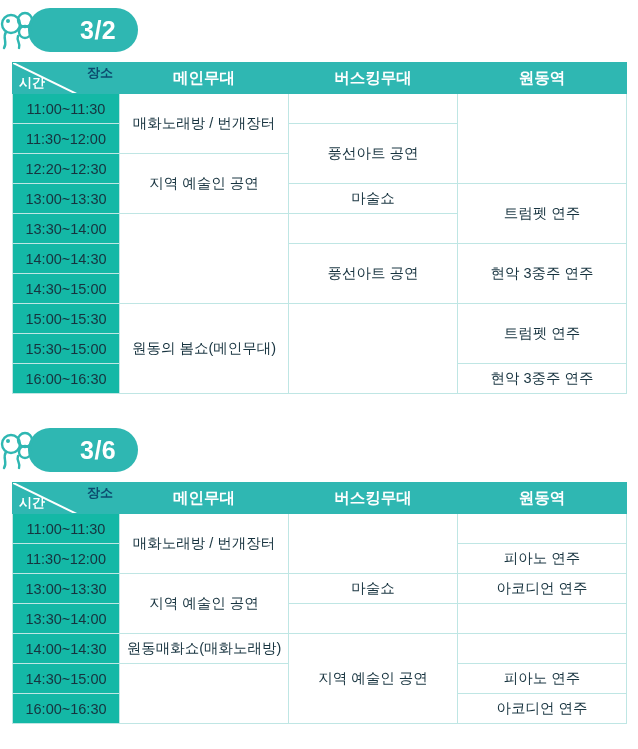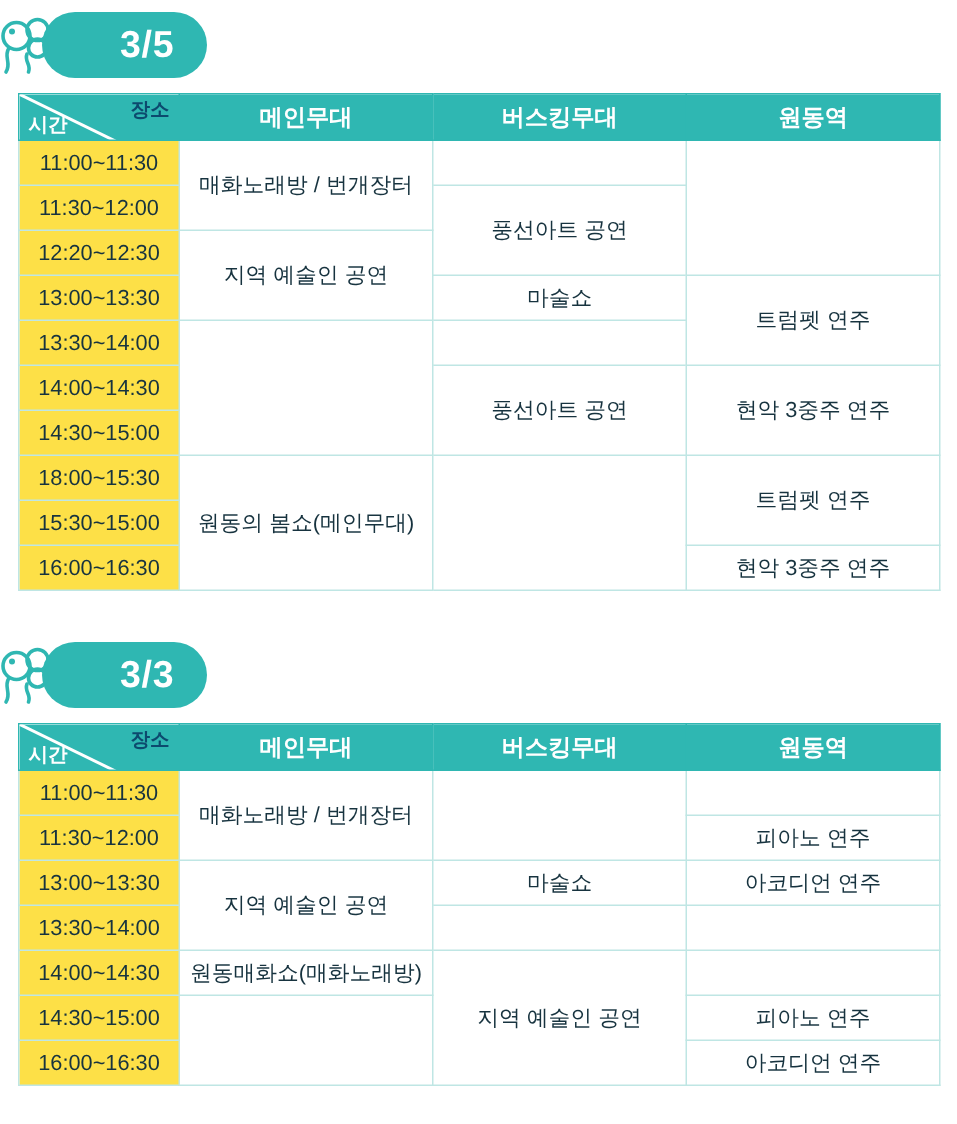--- a/index.html
+++ b/index.html
@@ -106,21 +106,21 @@
     position: absolute;
     right: 6px;
     top: 1px;
     font-size: 13px;
     font-weight: bold;
     color: #0c4a6e;
   }
   td.time {
     color: #1f4b5c;
     font-size: 14px;
-    background: #fde047;
+    background: #14b8a6;
   }
   td.empty { background: #ffffff; }
 
   .spacer { height: 26px; }
 
   .col-time  { width: 107px; }
   .col-main  { width: 169px; }
   .col-busk  { width: 169px; }
   .col-won   { width: 169px; }
 </style>
@@ -136,21 +136,21 @@
           <g fill="none" stroke="#2fb7b2" stroke-width="2.4">
             <circle cx="17" cy="16" r="9"></circle>
             <circle cx="31" cy="12" r="7"></circle>
             <circle cx="31" cy="24" r="6"></circle>
             <path d="M12 24 C8 30 14 34 10 40" stroke-linecap="round"></path>
             <path d="M24 28 C22 33 27 35 25 40" stroke-linecap="round"></path>
           </g>
           <circle cx="14" cy="13" r="2" fill="#2fb7b2"></circle>
         </svg>
       </span>
-      <span class="date-text">3/5</span>
+      <span class="date-text">3/2</span>
     </div>
   </div>
 
   <table class="schedule">
     <colgroup>
       <col class="col-time">
         <col class="col-main">
         <col class="col-busk">
         <col class="col-won">
     </colgroup>
@@ -193,21 +193,21 @@
       </tr>
       <tr>
         <td class="time">14:00~14:30</td>
         <td rowspan="2">풍선아트 공연</td>
         <td rowspan="2">현악 3중주  연주</td>
       </tr>
       <tr>
         <td class="time">14:30~15:00</td>
       </tr>
       <tr>
-        <td class="time">18:00~15:30</td>
+        <td class="time">15:00~15:30</td>
         <td rowspan="3">원동의 봄쇼(메인무대)</td>
         <td class="empty" rowspan="3"></td>
         <td rowspan="2">트럼펫 연주</td>
       </tr>
       <tr>
         <td class="time">15:30~15:00</td>
       </tr>
       <tr>
         <td class="time">16:00~16:30</td>
         <td>현악 3중주 연주</td>
@@ -224,21 +224,21 @@
           <g fill="none" stroke="#2fb7b2" stroke-width="2.4">
             <circle cx="17" cy="16" r="9"></circle>
             <circle cx="31" cy="12" r="7"></circle>
             <circle cx="31" cy="24" r="6"></circle>
             <path d="M12 24 C8 30 14 34 10 40" stroke-linecap="round"></path>
             <path d="M24 28 C22 33 27 35 25 40" stroke-linecap="round"></path>
           </g>
           <circle cx="14" cy="13" r="2" fill="#2fb7b2"></circle>
         </svg>
       </span>
-      <span class="date-text">3/3</span>
+      <span class="date-text">3/6</span>
     </div>
   </div>
 
   <table class="schedule">
     <colgroup>
       <col class="col-time">
         <col class="col-main">
         <col class="col-busk">
         <col class="col-won">
     </colgroup>

